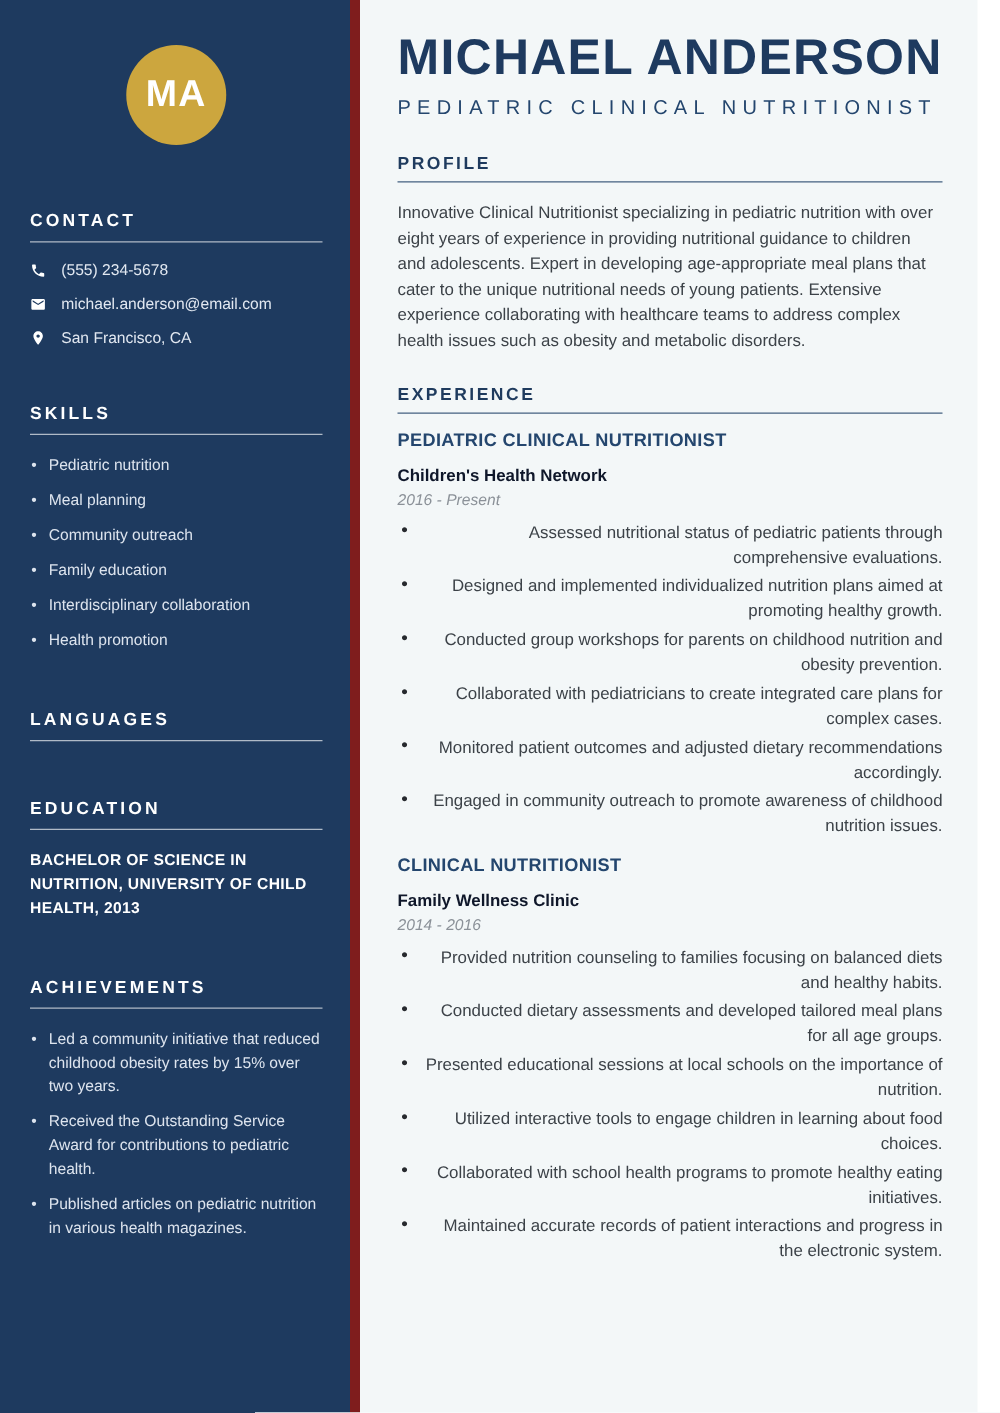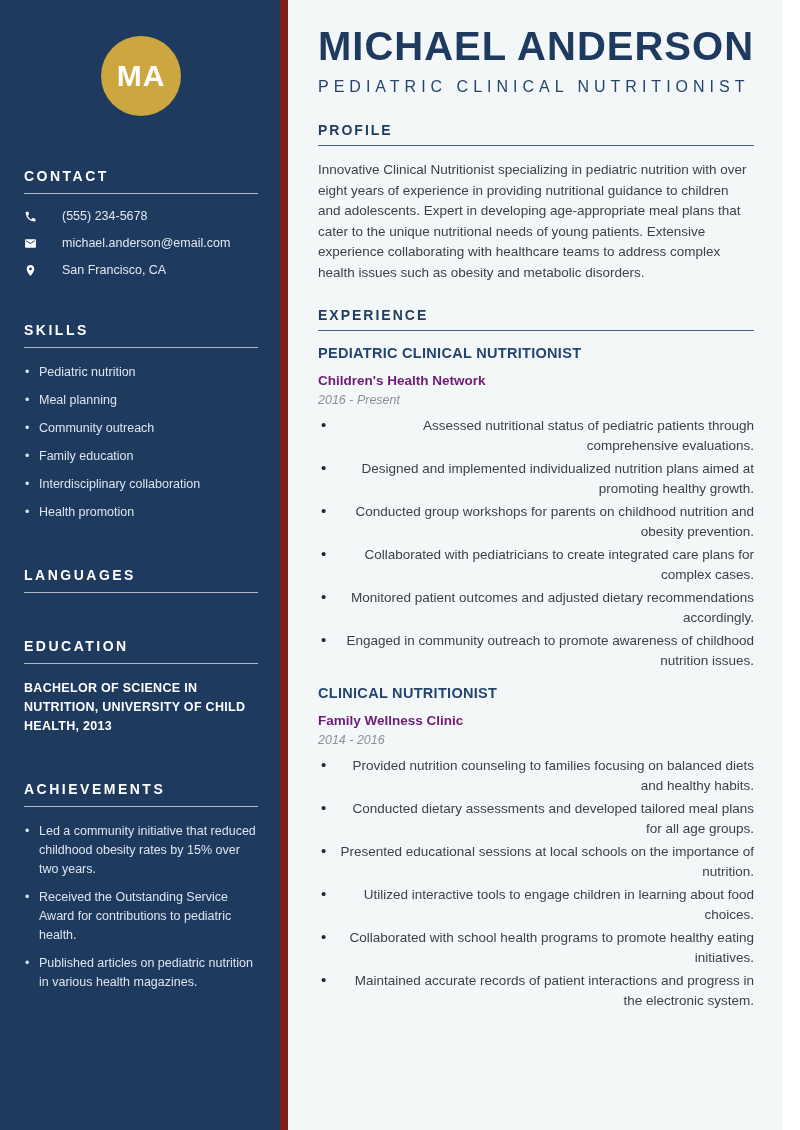--- a/index.html
+++ b/index.html
@@ -30,21 +30,21 @@
   .side-section:first-of-type { margin-top: 0; }
   .side-heading {
     color: #ffffff; font-size: 14px; font-weight: bold;
     letter-spacing: 2.5px; margin: 0 0 9px 0;
   }
   .side-rule {
     border: none; border-top: 1px solid rgba(255,255,255,0.65);
     margin: 0 0 15px 0;
   }
   .contact-row {
-    display: flex; align-items: center; gap: 25px;
+    display: flex; align-items: center; gap: 12px;
     font-size: 12.5px; margin-bottom: 13px; color: #e2e8f1;
   }
   .contact-row svg { flex-shrink: 0; display: block; }
   .side-list { list-style: none; margin: 0; padding: 0; }
   .side-list li {
     position: relative; padding-left: 15px;
     font-size: 12.5px; line-height: 19px; margin-bottom: 9px;
     color: #dde4ee;
   }
   .side-list li::before {
@@ -82,21 +82,21 @@
   .profile-text {
     font-size: 13.5px; line-height: 20.5px; color: #3c4248;
     margin: 0 0 24px 0;
   }
   .job { margin-bottom: 14px; }
   .job-title {
     font-size: 14.5px; font-weight: bold; color: #24466e;
     letter-spacing: 0.3px; margin: 0 0 7px 0;
   }
   .company {
-    font-size: 13.5px; font-weight: bold; color: #701a75;
+    font-size: 13.5px; font-weight: bold; color: #0f172a;
     margin: 12px 0 5px 0;
   }
   .dates {
     font-size: 12.5px; font-style: italic; color: #8b9198;
     margin: 0 0 9px 0;
   }
   .job-bullets { list-style: none; margin: 0; padding: 0; }
   .job-bullets li {
     position: relative; padding-left: 18px;
     font-size: 13.5px; line-height: 20px; color: #3c4248;

